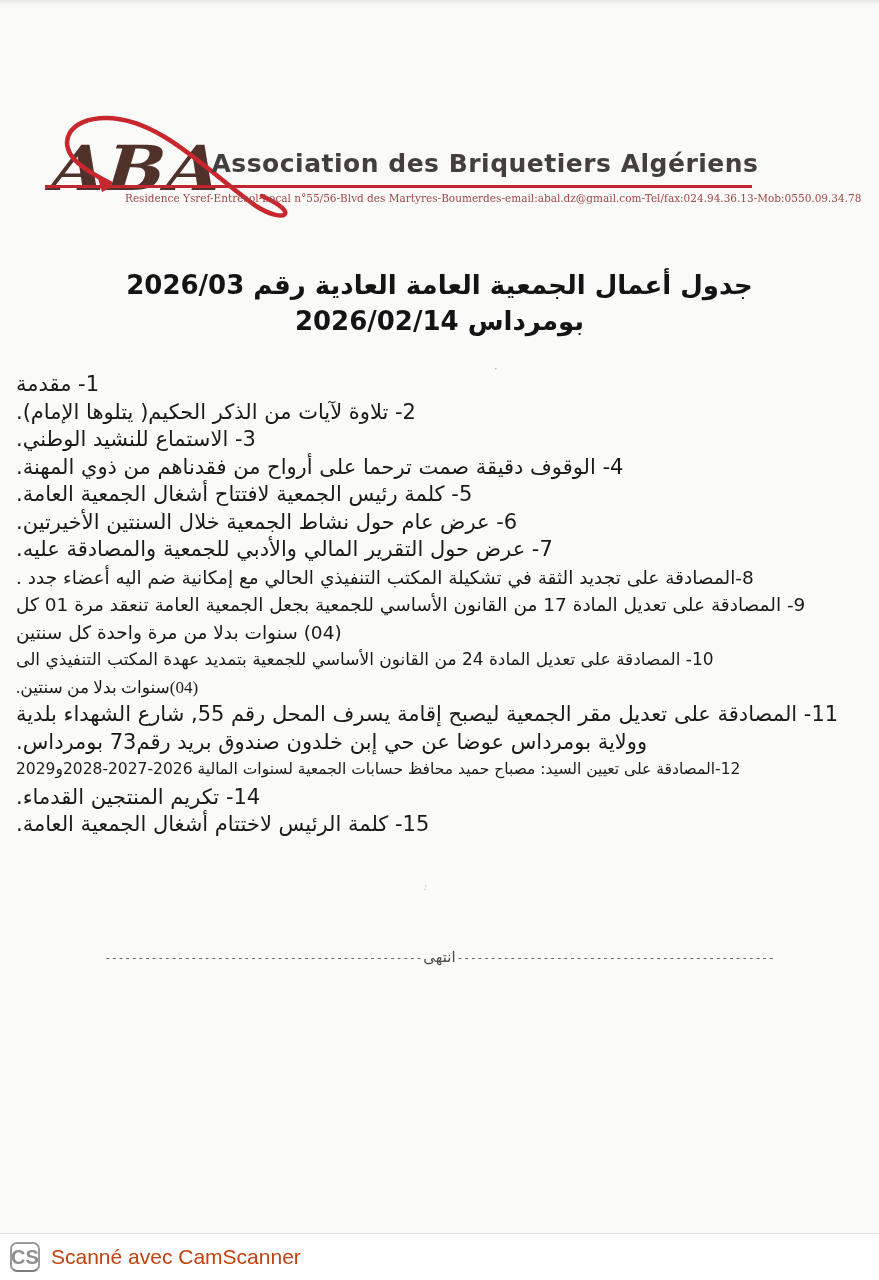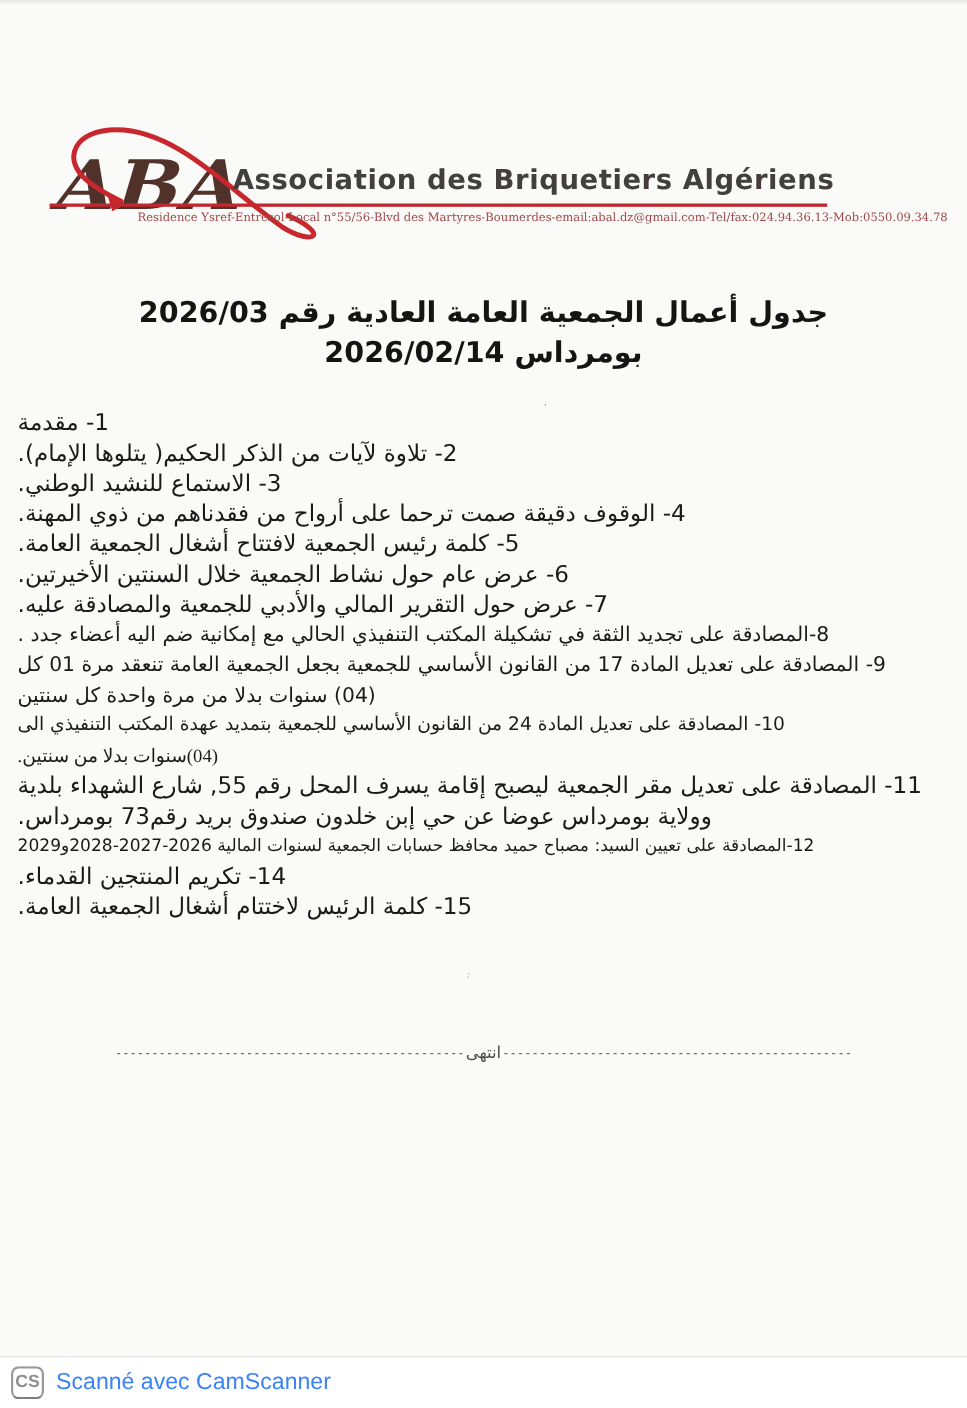--- a/index.html
+++ b/index.html
@@ -62,23 +62,23 @@
   .artifact{position:absolute;color:#555;opacity:.55;font-size:11px;}
   
   .cs-bar{
     position:absolute;left:0;right:0;bottom:0;height:46px;background:#ffffff;
     border-top:1px solid #e2e2e0;display:flex;align-items:center;gap:11px;
     padding-left:10px;font-family:"Liberation Sans",sans-serif;
   }
   .cs-icon{
     width:30px;height:30px;border:2.5px solid #9a9a9a;border-bottom-color:#7d7d7d;
     border-radius:7px;display:flex;align-items:center;justify-content:center;
-    font-size:16px;font-weight:bold;color:#8f8f8f;background:#fff;box-sizing:border-box;
+    font-size:20px;font-weight:bold;color:#8f8f8f;background:#fff;box-sizing:border-box;
   }
-  .cs-label{font-size:21px;color:#3b82f6;}
+  .cs-label{font-size:21px;color:#c2410c;}
 </style>
 </head>
 <body>
 
 <div class="top-shade"></div>
 
 <div class="header">
   <div class="aba-letters">ABA</div>
 
   <svg class="swoosh" width="879" height="260" viewBox="0 0 879 260">

